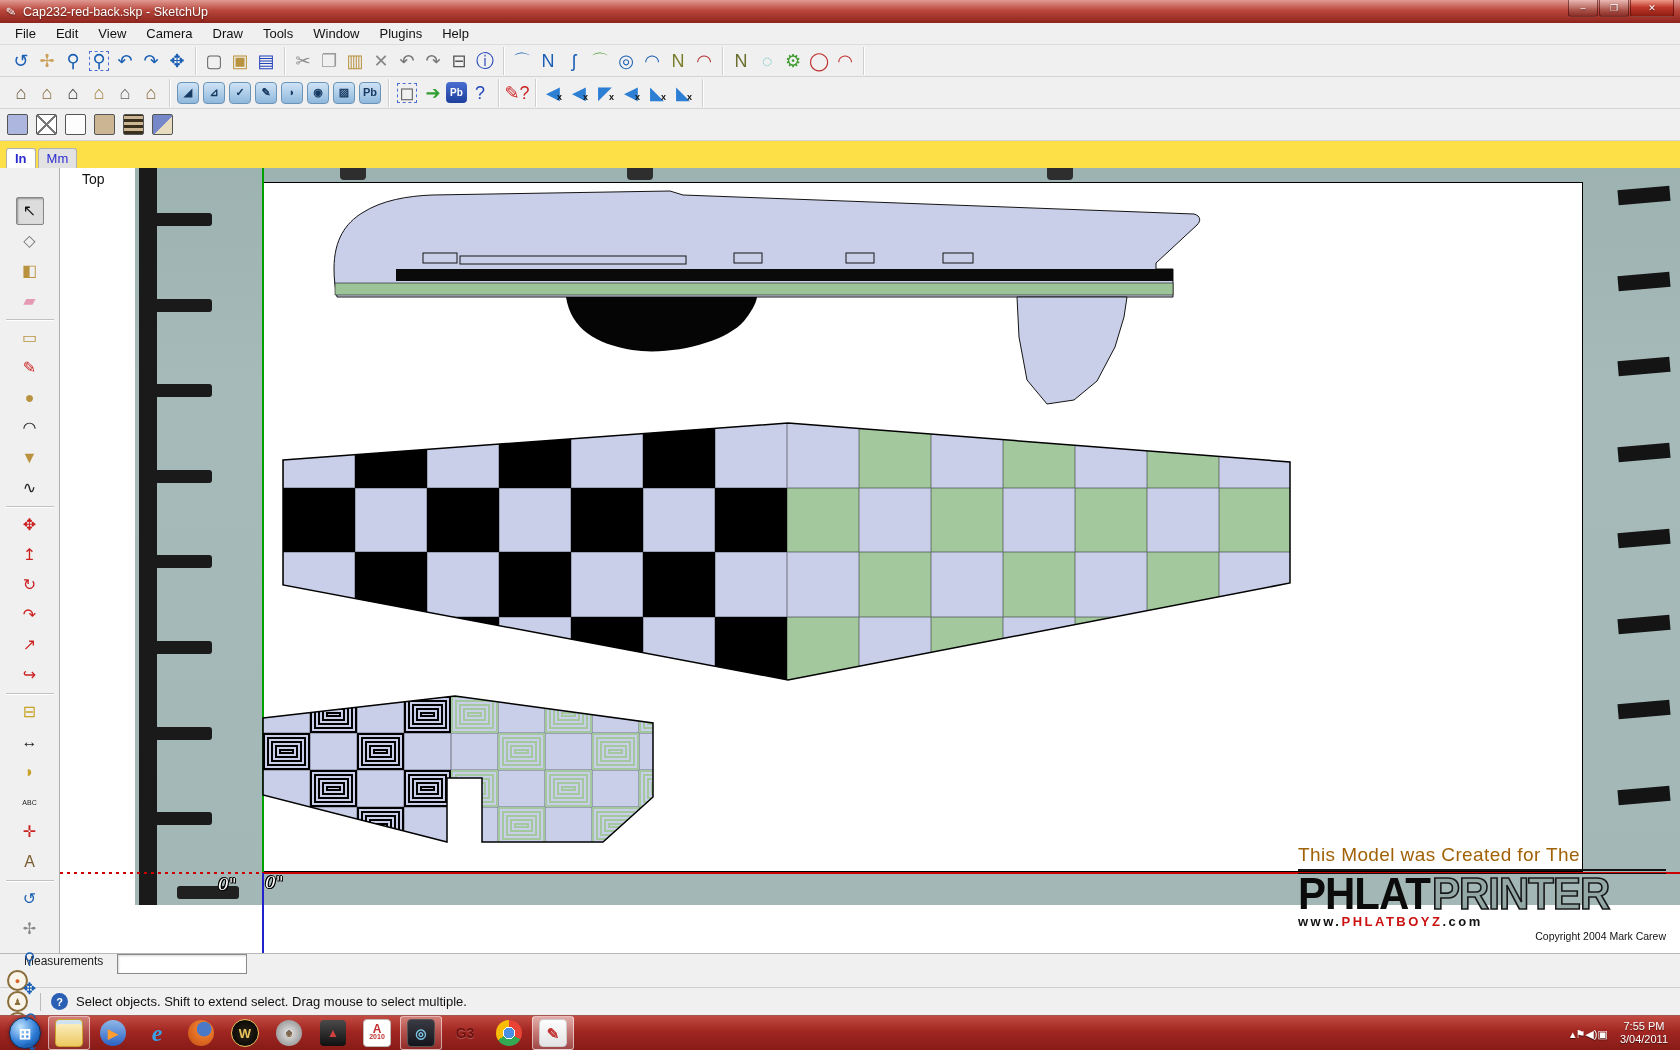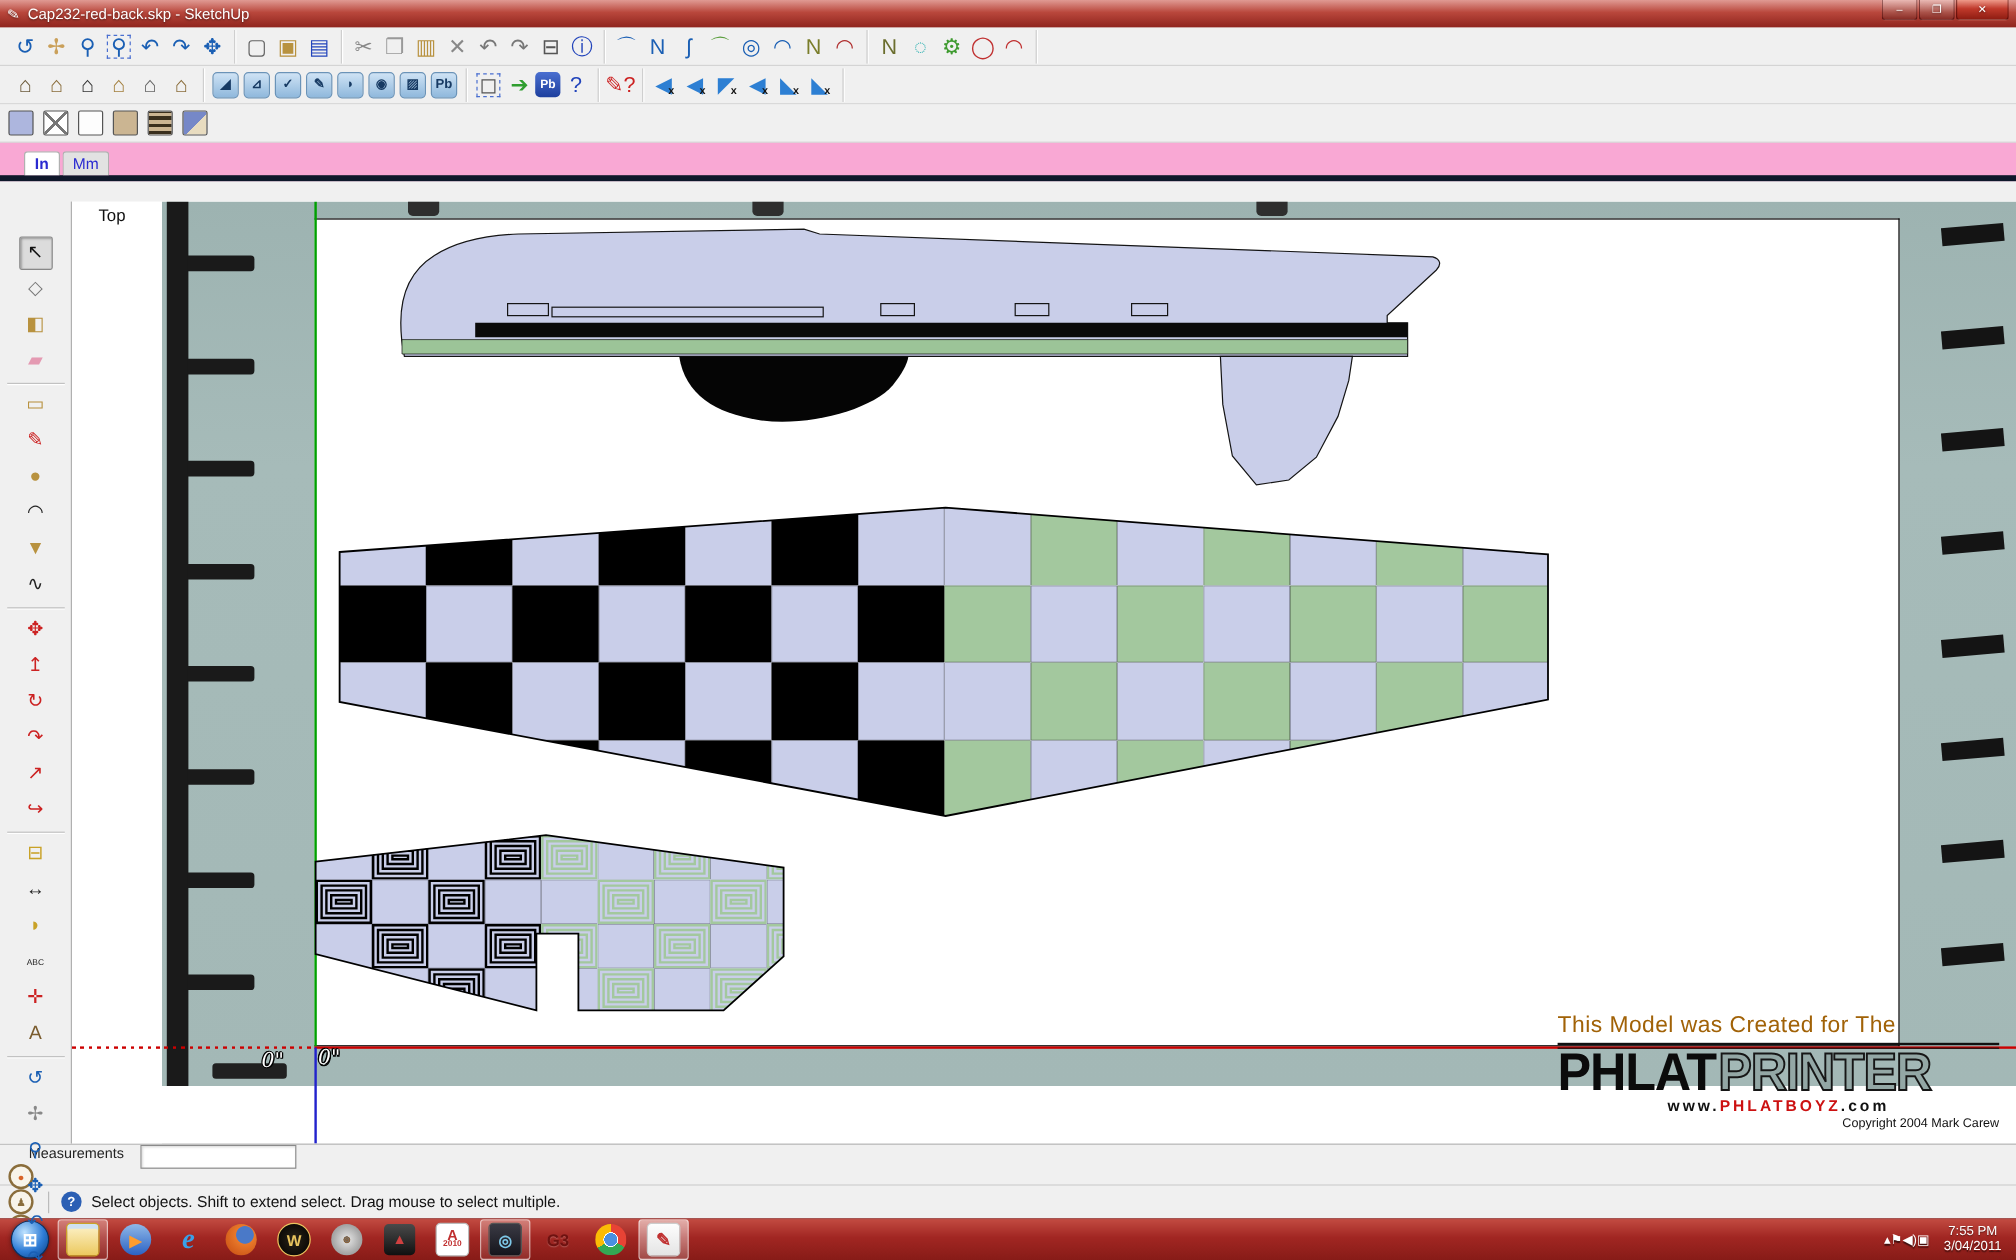--- a/index.html
+++ b/index.html
@@ -35,22 +35,22 @@
   .cube{width:19px;height:19px;margin:3px 4px;border:1px solid #555;border-radius:2px;cursor:pointer;}
   .cube-xray{background:rgba(90,110,200,.45);}
   .cube-wire{background:#fff;background-image:linear-gradient(45deg,transparent 46%,#777 46%,#777 54%,transparent 54%),
     linear-gradient(-45deg,transparent 46%,#777 46%,#777 54%,transparent 54%);}
   .cube-hidden{background:#fdfdfd;}
   .cube-shaded{background:#cbb592;}
   .cube-textured{background:repeating-linear-gradient(0deg,#3a2f1d 0 3px,#cbb592 3px 6px);}
   .cube-mono{background:linear-gradient(135deg,#7688c8 0 55%,#e8dcc0 55%);}
 
   
-  #unitsbar{height:27px;background:#f9a8d4;border-bottom:5px solid #0f172a;display:flex;align-items:flex-end;
-    padding-left:20px;gap:2px;}
+  #unitsbar{height:27px;background:#fde047;border-bottom:5px solid #0f172a;display:flex;align-items:flex-end;
+    padding-left:6px;gap:2px;}
   .utab{font-size:13px;color:#2a2ad0;padding:3px 8px 2px;background:#e2e2e2;border:1px solid #b0b0b0;border-bottom:none;
     border-radius:3px 3px 0 0;cursor:pointer;line-height:1.1;}
   .utab.active{background:#fff;font-weight:bold;}
 
   
   #palette{position:absolute;left:0;top:168px;width:60px;height:785px;background:#f0f0f0;border-right:1px solid #b0b0b0;
     box-sizing:border-box;padding-top:28px;display:flex;flex-wrap:wrap;align-content:flex-start;justify-content:center;z-index:6;}
   .pi{width:26px;height:26px;margin:1px;display:flex;align-items:center;justify-content:center;font-size:16px;
     border:1px solid transparent;border-radius:2px;cursor:pointer;line-height:1;}
   .pi.pressed{background:#dcdcdc;border:1px solid #888;box-shadow:inset 1px 1px 2px rgba(0,0,0,.35);}
@@ -95,21 +95,21 @@
     text-shadow:-1px 0 #000,1px 0 #000,0 -1px #000,0 1px #000,1px 1px #000,-1px -1px #000;}
 
   
   #logo{position:absolute;left:1238px;top:676px;width:368px;z-index:5;}
   .created-for{font-size:19px;color:#a16207;text-align:right;padding-right:124px;letter-spacing:.4px;white-space:nowrap;}
   .rule{margin-top:3px;border-top:2.5px solid #111;border-bottom:1.5px solid #111;height:2px;}
   .brand{font-size:42px;font-weight:bold;line-height:37px;letter-spacing:-1px;white-space:nowrap;
     transform:scaleY(1.05);transform-origin:top left;}
   .brand .solid{color:#0b0b0b;}
   .brand .outline{color:#93a7a5;-webkit-text-stroke:1.6px #161616;margin-left:2px;}
-  .url{font-size:13px;font-weight:bold;letter-spacing:2.5px;text-align:center;margin-top:3px;white-space:nowrap;}
+  .url{font-size:13px;font-weight:bold;letter-spacing:2.5px;margin-top:3px;white-space:nowrap;}
   .u1{color:#111;} .u2{color:var(--lred);}
   .copyright{font-size:10.5px;color:#111;text-align:right;margin-top:1px;}
 
   
   #measurebar{position:absolute;left:0;top:953px;width:100%;height:34px;background:#f0f0f0;
     border-top:1px solid #b8b8b8;display:flex;align-items:flex-start;box-sizing:border-box;}
   .mlabel{font-size:12px;color:#222;margin-left:24px;}
   .minput{margin-left:14px;width:122px;height:18px;border:1px solid #8a8a8a;box-shadow:inset 1px 1px 2px rgba(0,0,0,.15);
     font-size:12px;padding:0 3px;background:#fff;font-family:"Liberation Sans",sans-serif;}
   #statusbar{position:absolute;left:0;top:987px;width:100%;height:28px;background:#f0f0f0;border-top:1px solid #cfcfcf;
@@ -160,20 +160,31 @@
   <div id="titlebar">
     <span id="app-icon">✎</span>
     <span id="title">Cap232-red-back.skp - SketchUp</span>
     <span id="win-controls">
         <span class="wc">–</span>
         <span class="wc">❐</span>
         <span class="wc close">✕</span>
       </span>
   </div>
 
+  <div id="menubar">
+      <span class="menu-item">File</span>
+      <span class="menu-item">Edit</span>
+      <span class="menu-item">View</span>
+      <span class="menu-item">Camera</span>
+      <span class="menu-item">Draw</span>
+      <span class="menu-item">Tools</span>
+      <span class="menu-item">Window</span>
+      <span class="menu-item">Plugins</span>
+      <span class="menu-item">Help</span>
+    </div>
   <div id="tb1" class="toolbar">
       <div class="tbgroup">
         <span class="tbi" style="color: rgb(26, 95, 180);">↺</span>
         <span class="tbi" style="color: rgb(202, 160, 90);">✢</span>
         <span class="tbi" style="color: rgb(26, 95, 180);">⚲</span>
         <span class="tbi tbi-boxed" style="color: rgb(26, 95, 180);">⚲</span>
         <span class="tbi" style="color: rgb(26, 95, 180);">↶</span>
         <span class="tbi" style="color: rgb(26, 95, 180);">↷</span>
         <span class="tbi" style="color: rgb(26, 95, 180);">✥</span>
       </div>

